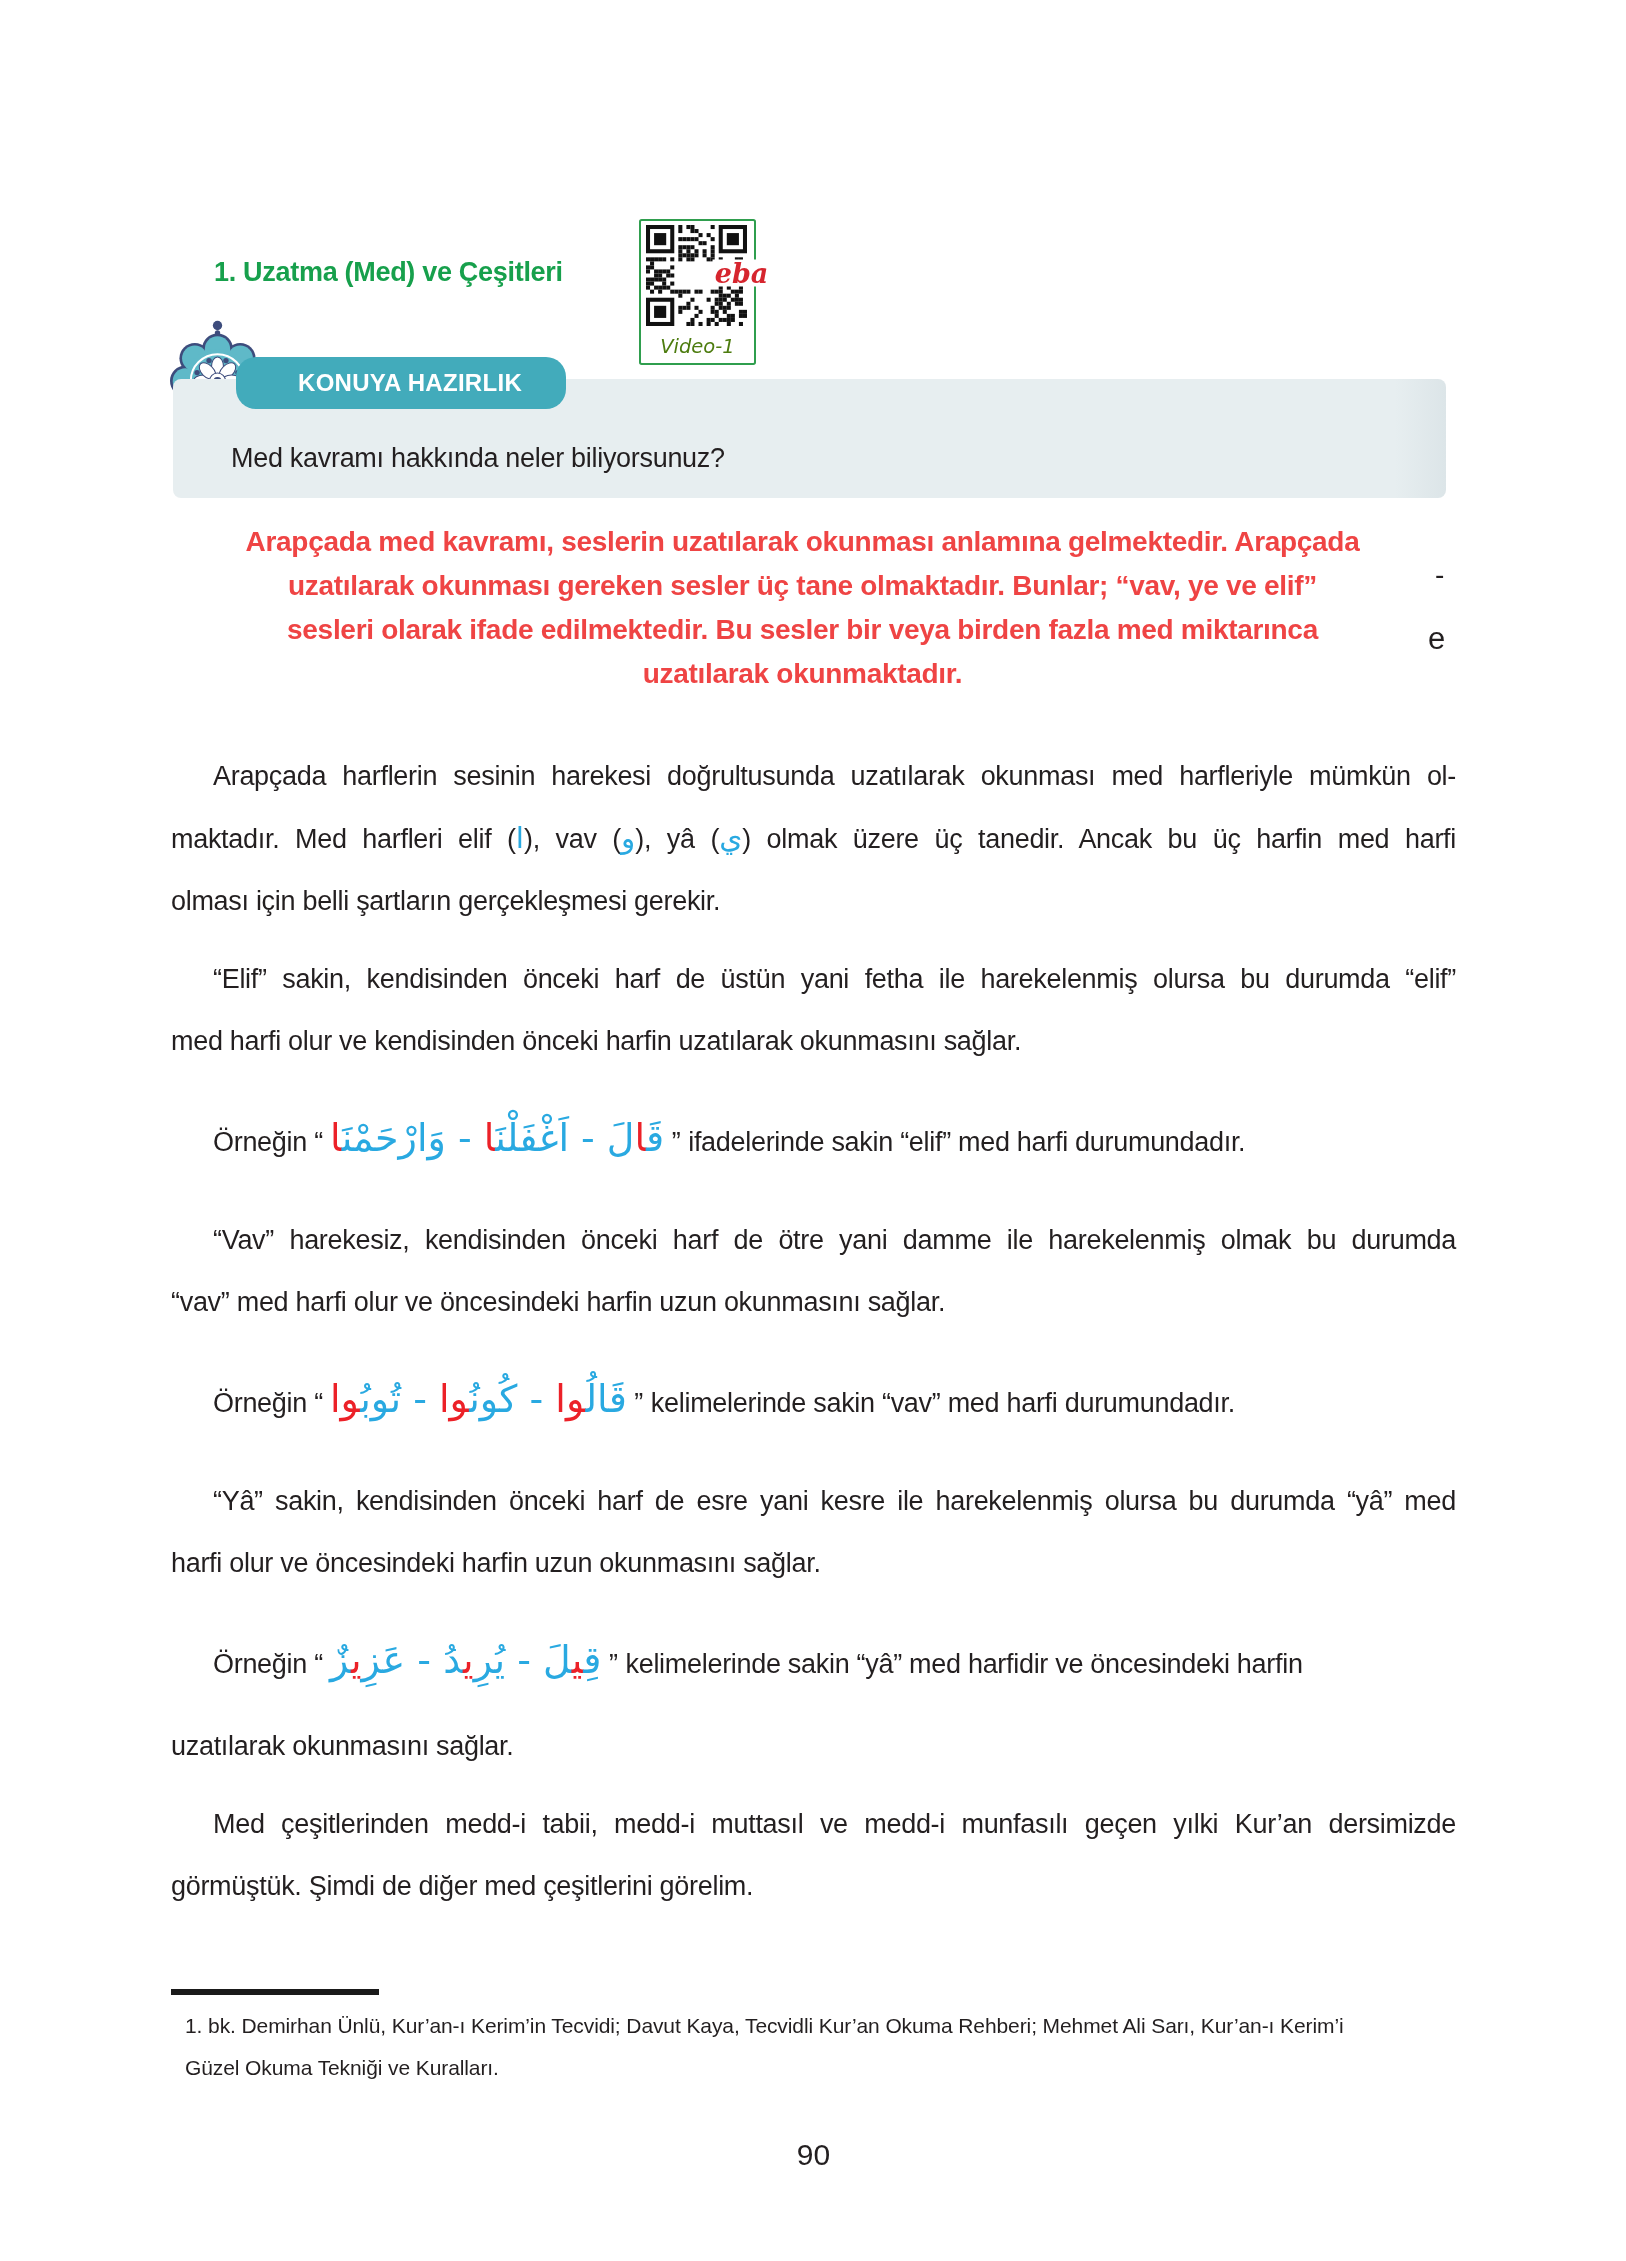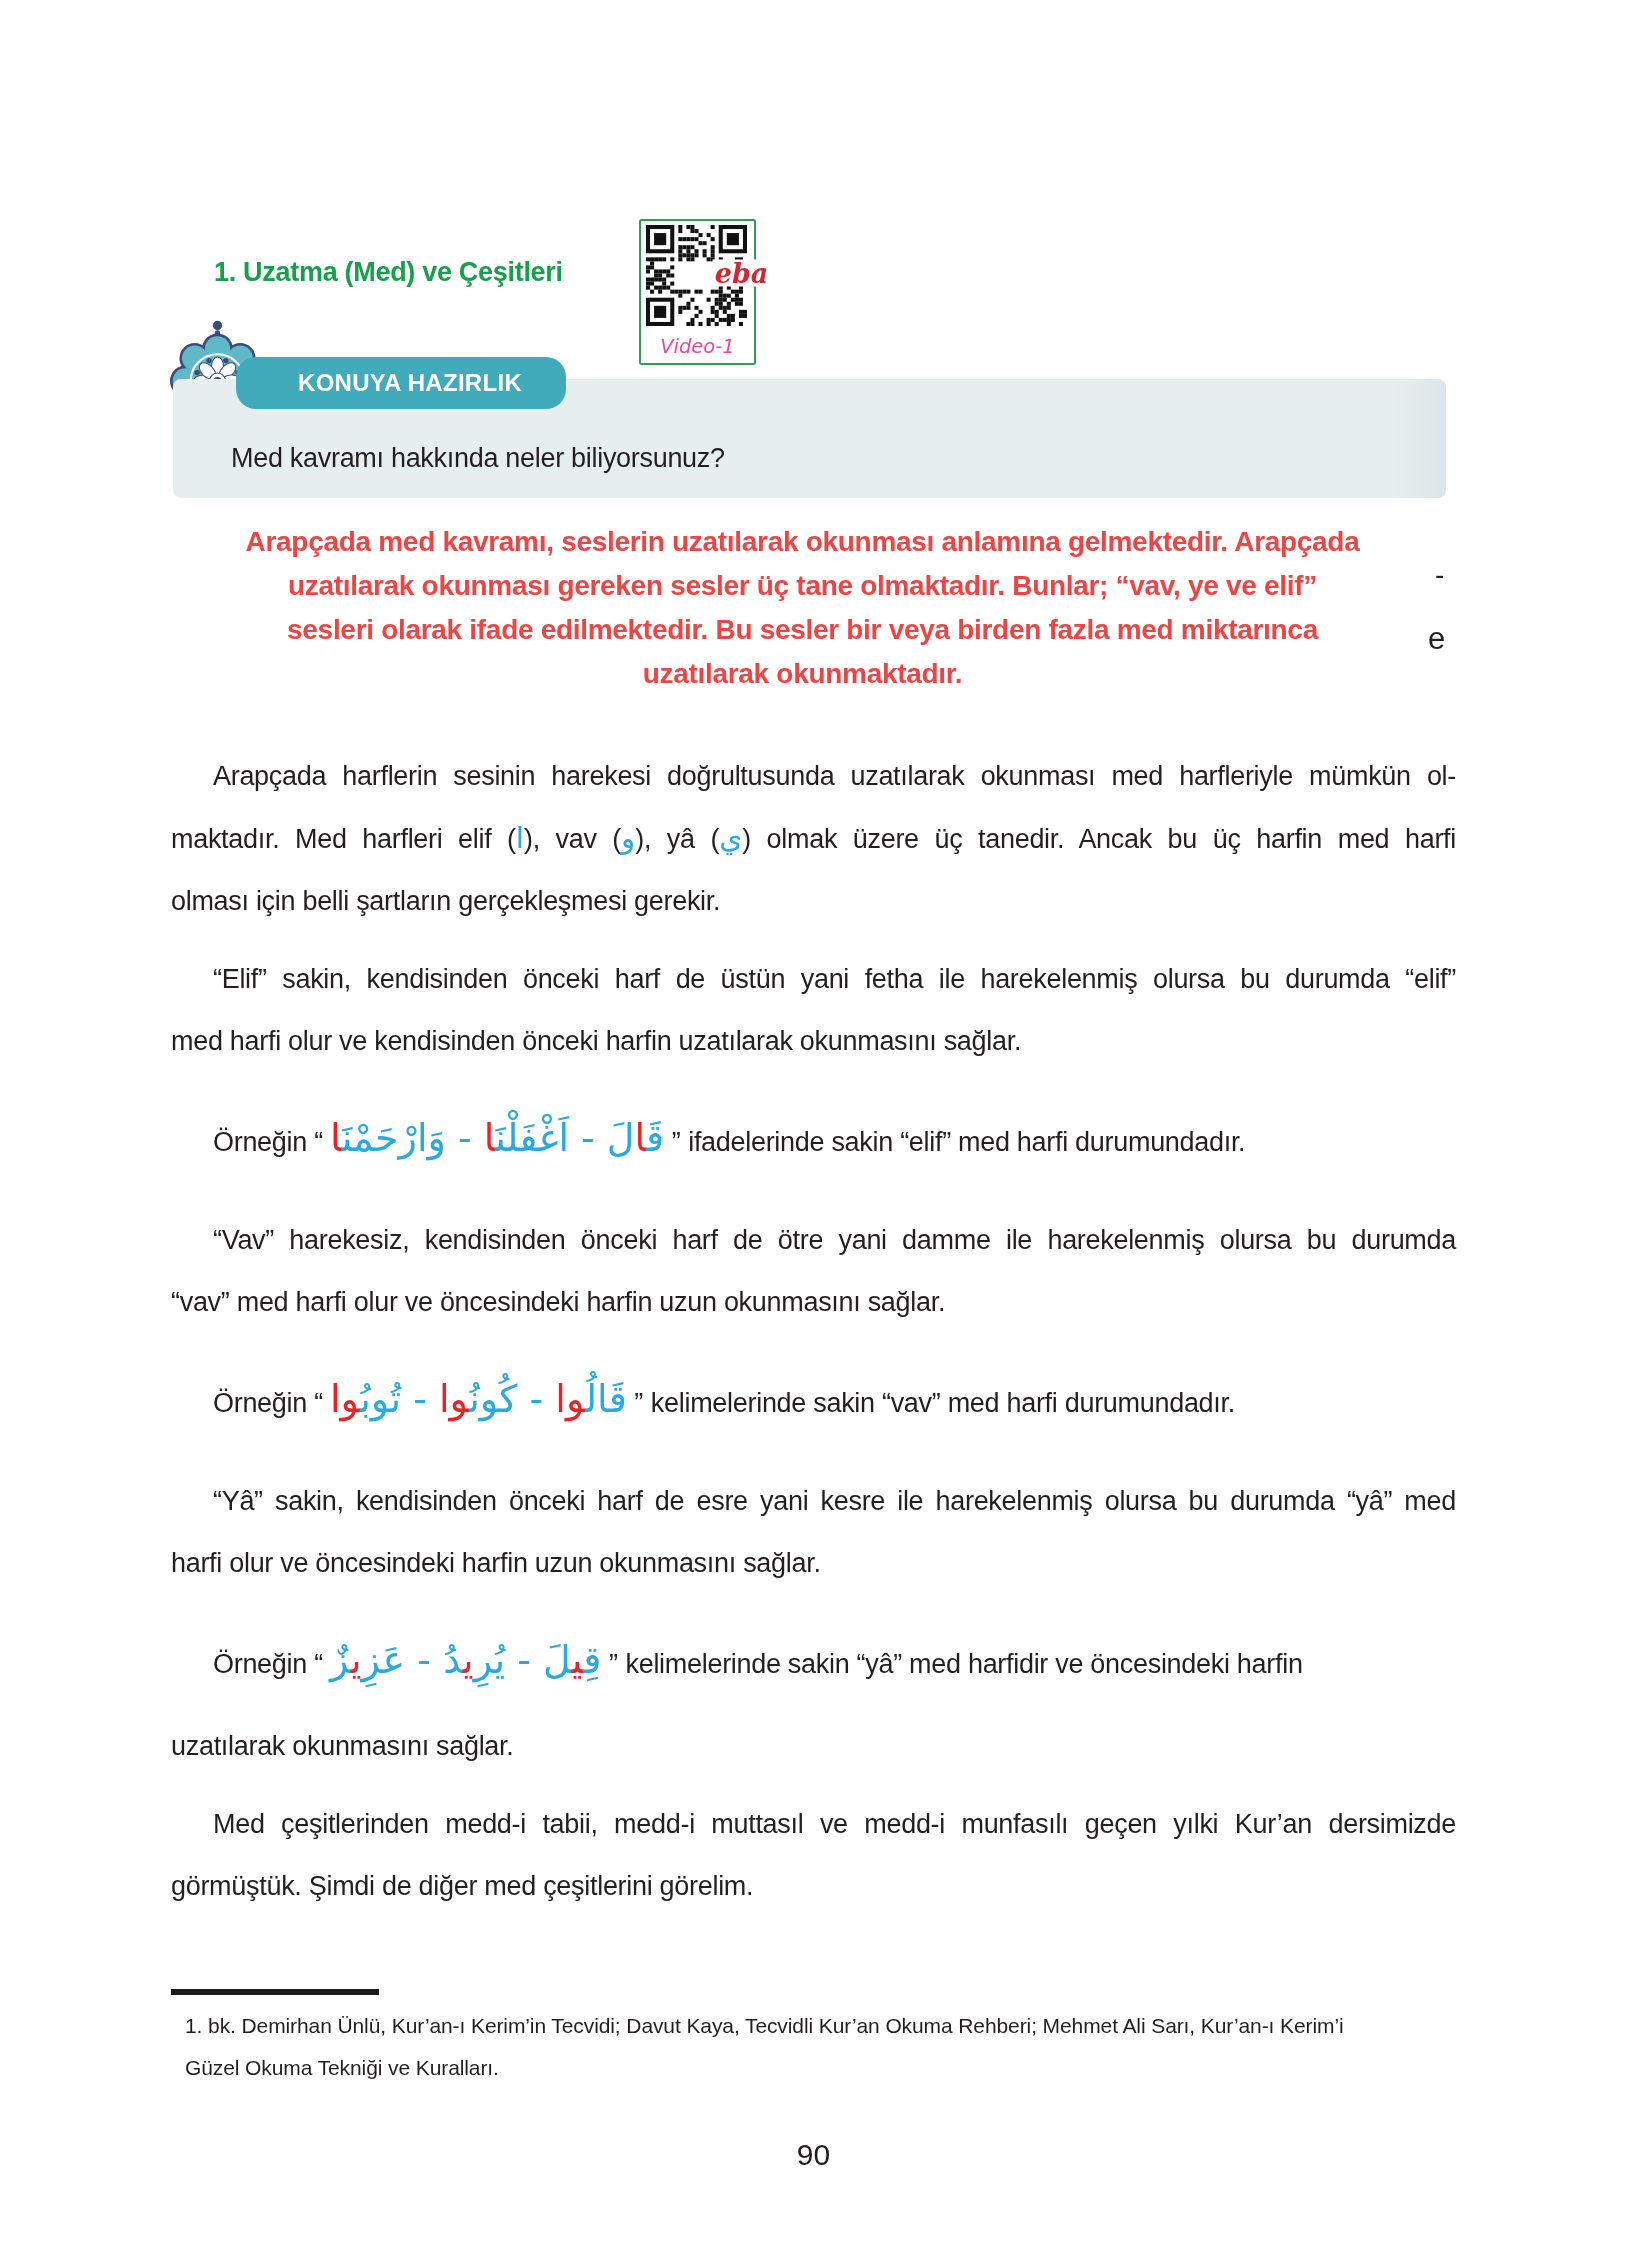--- a/index.html
+++ b/index.html
@@ -22,21 +22,21 @@
     border:2px solid #2f9e4e;border-radius:2.7px;background:#ffffff;
   }
   .qr-grid{position:absolute;left:5.4px;top:4px;width:101px;height:101px;}
   .qr-logo{
     position:absolute;left:50%;top:52px;transform:translate(-50%,-50%);
     font-family:"DejaVu Serif", serif;font-style:italic;font-weight:bold;
     font-size:27px;color:#d6252e;background:#ffffff;padding:0 2.7px;line-height:27px;margin-left:44px;
   }
   .qr-caption{
     position:absolute;left:0;right:0;bottom:5.4px;text-align:center;
-    font-style:italic;font-size:19.5px;color:#ec4899;
+    font-style:italic;font-size:19.5px;color:#4d7c0f;
     font-family:"DejaVu Sans", sans-serif;
   }
 
   
   .graybox{
     left:173px;top:379px;width:1273px;height:119px;border-radius:8px;
     background:linear-gradient(90deg,#e7eef0 96%,#dce5e8 100%);
   }
   .banner{
     left:236px;top:357px;width:330px;height:52px;border-radius:20px;
@@ -334,21 +334,21 @@
     <div class="line last"><span>olması için belli şartların gerçekleşmesi gerekir.</span></div>
   </div>
   <div class="para">
     <div class="line ind"><span>“Elif” sakin, kendisinden önceki harf de üstün yani fetha ile harekelenmiş olursa bu durumda “elif”</span></div>
     <div class="line last"><span>med harfi olur ve kendisinden önceki harfin uzatılarak okunmasını sağlar.</span></div>
   </div>
   <div class="para">
     <div class="line ex ind"><span>Örneğin “ </span><span class="seg-ar">قَ</span><span class="seg-arr">ا</span><span class="seg-ar">لَ</span><span class="seg-ar"> - </span><span class="seg-ar">اَغْفَلْنَ</span><span class="seg-arr">ا</span><span class="seg-ar"> - </span><span class="seg-ar">وَارْحَمْنَ</span><span class="seg-arr">ا</span><span> ” ifadelerinde sakin “elif” med harfi durumundadır.</span></div>
   </div>
   <div class="para">
-    <div class="line ind"><span>“Vav” harekesiz, kendisinden önceki harf de ötre yani damme ile harekelenmiş olursa bu durumda</span></div>
+    <div class="line ind"><span>“Vav” harekesiz, kendisinden önceki harf de ötre yani damme ile harekelenmiş olmak bu durumda</span></div>
     <div class="line last"><span>“vav” med harfi olur ve öncesindeki harfin uzun okunmasını sağlar.</span></div>
   </div>
   <div class="para">
     <div class="line ex ind"><span>Örneğin “ </span><span class="seg-ar">قَالُ</span><span class="seg-arr">وا</span><span class="seg-ar"> - </span><span class="seg-ar">كُونُ</span><span class="seg-arr">وا</span><span class="seg-ar"> - </span><span class="seg-ar">تُوبُ</span><span class="seg-arr">وا</span><span> ” kelimelerinde sakin “vav” med harfi durumundadır.</span></div>
   </div>
   <div class="para">
     <div class="line ind"><span>“Yâ” sakin, kendisinden önceki harf de esre yani kesre ile harekelenmiş olursa bu durumda “yâ” med</span></div>
     <div class="line last"><span>harfi olur ve öncesindeki harfin uzun okunmasını sağlar.</span></div>
   </div>
   <div class="para">

